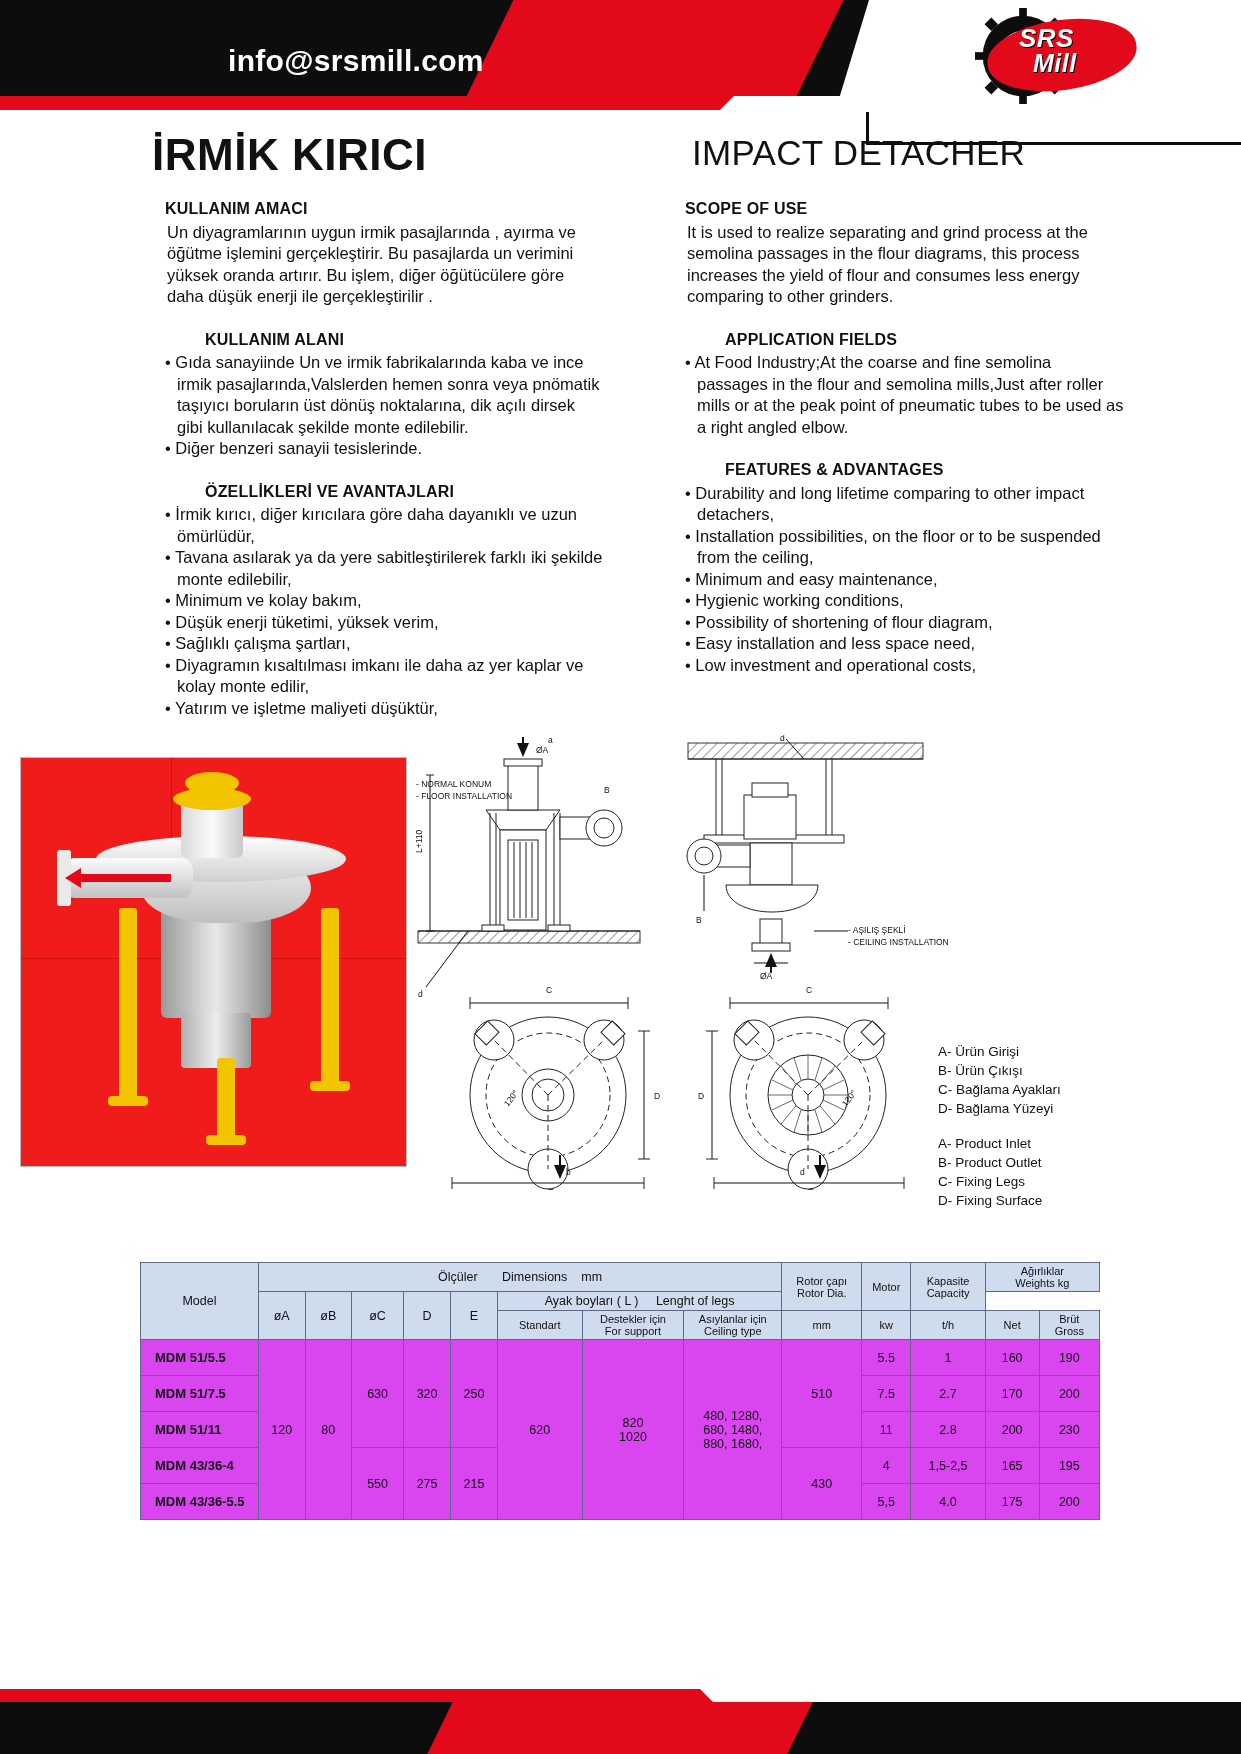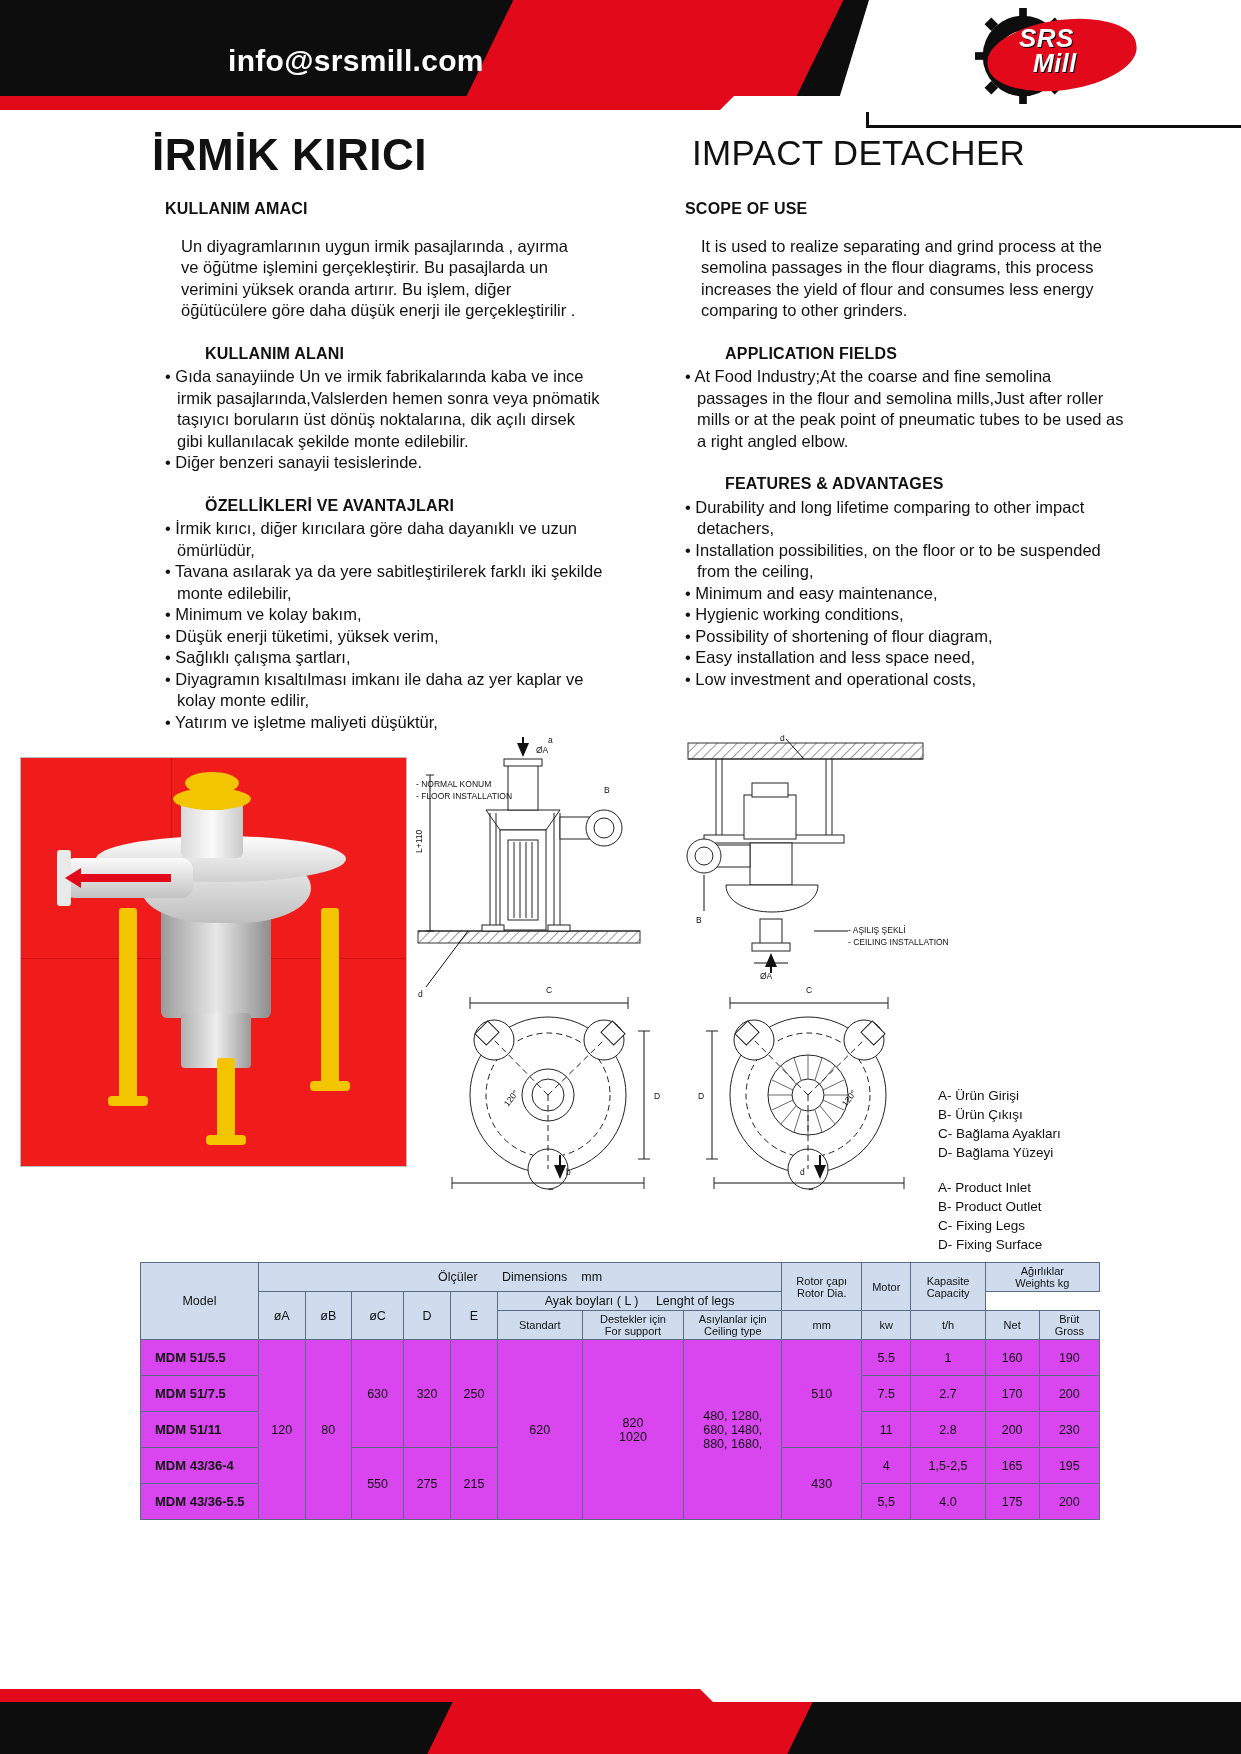--- a/index.html
+++ b/index.html
@@ -31,21 +31,21 @@
   }
   .hdr-red2:after{
     content:"";position:absolute;right:-14px;top:0;width:0;height:0;
     border-top:14px solid #e2091b;border-right:14px solid transparent;
   }
   .hdr-email{
     position:absolute;left:228px;top:44px;
     font-size:30px;font-weight:bold;color:#ffffff;letter-spacing:.3px;
   }
   .logo-box{
-    position:absolute;right:0;top:0;width:375px;height:128px;background:#ffffff;
+    position:absolute;right:0;top:0;width:375px;height:145px;background:#ffffff;
     border-left:3px solid #0d0d0d;border-bottom:3px solid #0d0d0d;
     box-sizing:border-box;
   }
   .logo-box:before{
     content:"";position:absolute;left:-34px;top:0;width:0;height:0;
     border-bottom:112px solid #ffffff;border-left:34px solid transparent;
   }
   .logo-inner{
     position:absolute;left:88px;top:6px;width:190px;height:100px;
   }
@@ -71,21 +71,21 @@
     position:absolute;left:692px;top:133px;font-size:35px;font-weight:normal;letter-spacing:.3px;
   }
   
   .col{
     position:absolute;top:198px;font-size:16.5px;line-height:21.5px;
   }
   .col-tr{left:165px;width:440px;}
   .col-en{left:685px;width:440px;}
   .sec-h{font-weight:bold;font-size:16px;margin:0 0 2px 0;letter-spacing:.2px;}
   .sec-h.sp{margin-top:21px;margin-left:40px;}
-  .para{margin:16px;}
+  .para{margin:2px;}
   .bl{margin:0;text-indent:-12px;padding-left:12px;}
   
   .photo{
     position:absolute;left:20px;top:757px;width:385px;height:408px;
     background:#f01c1c;
     border:1px solid #bbb;
     overflow:hidden;
   }
   .photo .floorline{position:absolute;left:0;top:200px;width:100%;height:1px;background:#d01010;}
   .photo .vline{position:absolute;left:150px;top:0;width:1px;height:200px;background:#d01010;}
@@ -149,21 +149,21 @@
   }
   .foot.f1{left:87px;top:338px;}
   .foot.f2{left:289px;top:323px;}
   .foot.f3{left:185px;top:377px;}
   
   .drawing{
     position:absolute;left:408px;top:735px;width:560px;height:455px;
   }
   .drawing svg{display:block;}
   .legend{
-    position:absolute;left:938px;top:1042px;font-size:13.5px;line-height:19px;margin-top:44px;
+    position:absolute;left:938px;top:1042px;font-size:13.5px;line-height:19px;
   }
   .legend .gap{height:16px;}
   
   .tablewrap{
     position:absolute;left:140px;top:1262px;width:960px;
   }
   table{
     border-collapse:collapse;width:960px;font-size:12.5px;
   }
   td,th{

